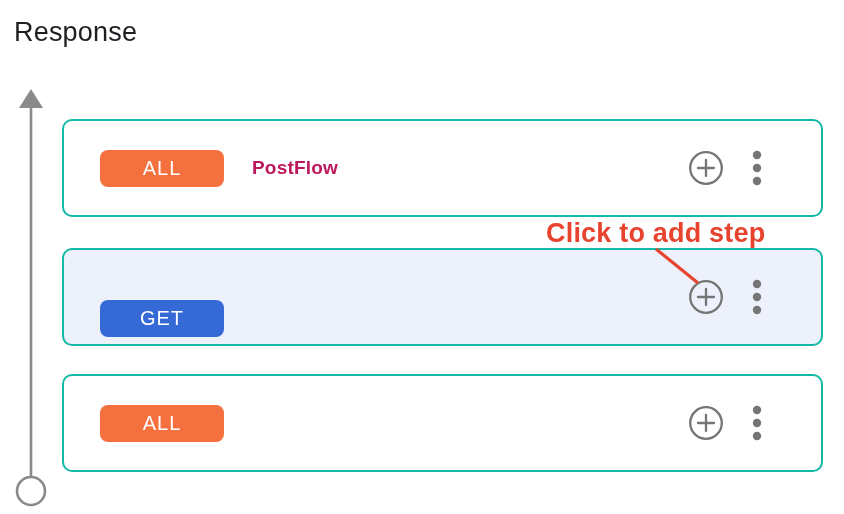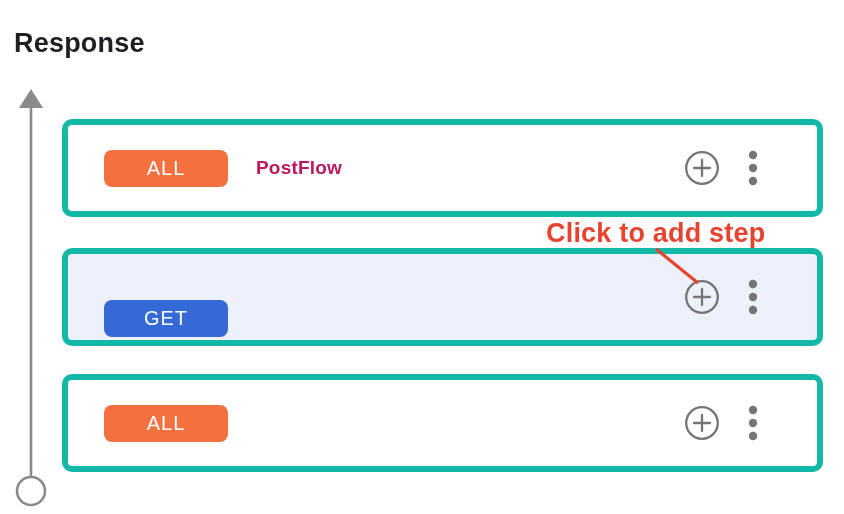--- a/index.html
+++ b/index.html
@@ -1,26 +1,26 @@
 <!DOCTYPE html>
 <html><head>
 <meta charset="utf-8">
 <style>
   * { margin:0; padding:0; box-sizing:border-box; }
   html,body { width:844px; height:514px; background:#ffffff; overflow:hidden;
               font-family:"Liberation Sans","DejaVu Sans",sans-serif; }
   .stage { position:relative; width:844px; height:514px; background:#ffffff; }
 
-  .page-title { position:absolute; left:14px; top:28px; font-size:27px;
-                font-weight:700; color:#1d1f23; letter-spacing:0.2px; }
+  .page-title { position:absolute; left:14px; top:17px; font-size:27px;
+                font-weight:400; color:#1d1f23; letter-spacing:0.2px; }
 
   .rail-svg { position:absolute; left:0; top:0; pointer-events:none; }
 
   .flow-card { position:absolute; left:62px; width:761px; height:98px;
-               background:#ffffff; border:6px solid #14b8a6; border-radius:10px;
+               background:#ffffff; border:2px solid #14b8a6; border-radius:10px;
                display:flex; align-items:center; cursor:pointer; }
   .flow-card.card-1 { top:119px; }
   .flow-card.card-2 { top:248px; }
   .flow-card.card-3 { top:374px; }
 
   .method-badge { margin-left:36px; width:124px; height:37px; border-radius:8px;
                   display:flex; align-items:center; justify-content:center;
                   color:#ffffff; font-size:20px; font-weight:500;
                   letter-spacing:1px; flex:0 0 auto; }
   .flow-name { margin-left:28px; font-size:19px; font-weight:700; color:#be185d;

